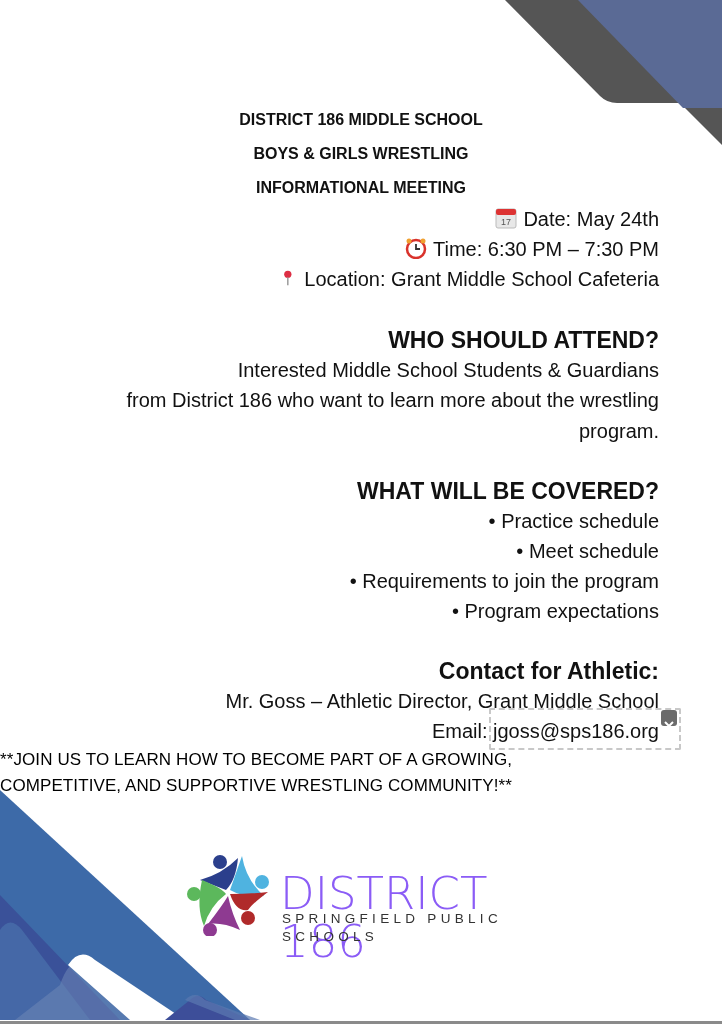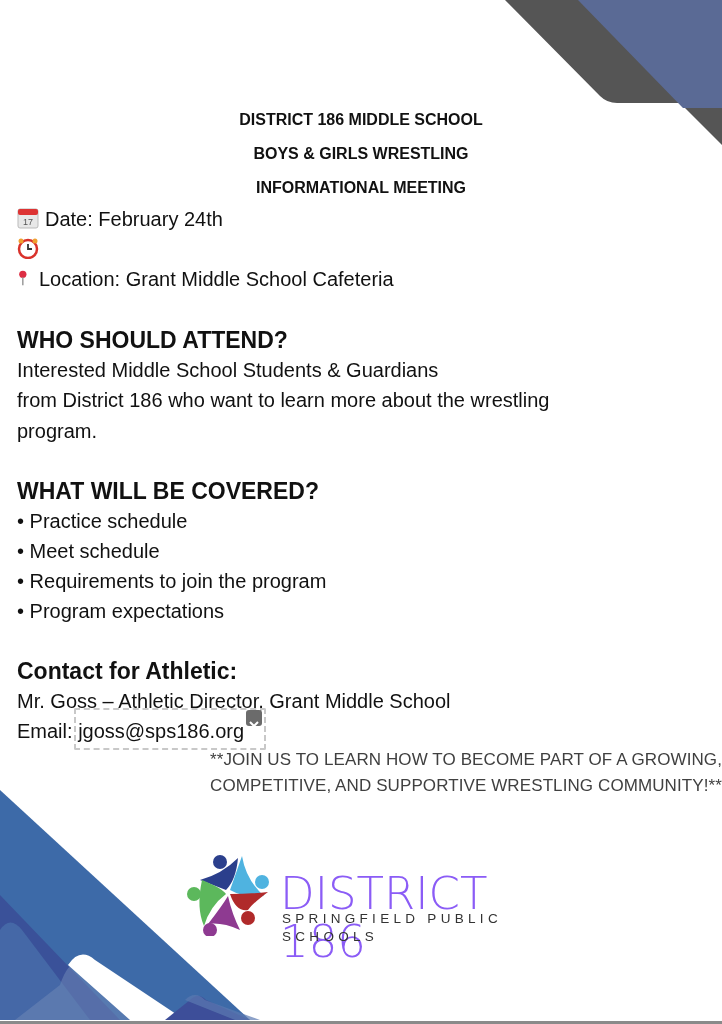--- a/index.html
+++ b/index.html
@@ -13,27 +13,27 @@
     .bottom-bar { position: absolute; left: 0; bottom: 0; width: 722px; height: 3px; background: #8a8a8a; }
     .content {
       position: absolute; left: 0; top: 0; width: 722px;
       text-align: center;
     }
     .title-line {
       font-weight: bold; font-size: 16px; line-height: 34px; color: #111;
       position: absolute; left: 0; width: 722px; text-align: center;
     }
     .line {
-      position: absolute; left: 0; width: 659px; text-align: left;
-      font-size: 20px; line-height: 30px; color: #111; padding-left: 17px;
+      position: absolute; left: 0; width: 659px; text-align: right;
+      font-size: 20px; line-height: 30px; color: #111;
     }
     .heading { font-weight: bold; font-size: 23px; }
     .cta {
-      position: absolute; left: 0; width: 722px; text-align: right;
-      font-size: 17px; line-height: 28px; color: #404040; letter-spacing: 0.1px;
+      position: absolute; left: 0; width: 722px; text-align: left;
+      font-size: 17px; line-height: 28px; color: #000000; letter-spacing: 0.1px;
     }
     .emoji { display: inline-block; width: 22px; height: 22px; vertical-align: -3px; margin-right: 6px; }
     .email-wrap { position: relative; display: inline-block; }
     .email-box {
       position: absolute; left: -4px; top: -8px; right: -22px; bottom: -4px;
       border: 2px dashed #c8c8c8; border-radius: 2px;
     }
     .email-chevron {
       position: absolute; right: -18px; top: -6px; width: 16px; height: 16px;
       background: #6b6b6b; border-radius: 3px;
@@ -71,29 +71,29 @@
 <div class="content">
   <div class="title-line" style="top:103px">DISTRICT 186 MIDDLE SCHOOL</div>
   <div class="title-line" style="top:137px">BOYS &amp; GIRLS WRESTLING</div>
   <div class="title-line" style="top:171px">INFORMATIONAL MEETING</div>
 
   <div class="line" style="top:204px">
     <svg class="emoji" viewBox="0 0 22 22">
       <rect x="1" y="2" width="20" height="19" rx="2" fill="#e8e8e8" stroke="#bbb"></rect>
       <rect x="1" y="2" width="20" height="6" rx="2" fill="#d33"></rect>
       <text x="11" y="18" font-size="9" text-anchor="middle" fill="#555" font-family="Liberation Sans, sans-serif">17</text>
-    </svg><span>Date: February 24th</span>
+    </svg><span>Date: May 24th</span>
   </div>
   <div class="line" style="top:234px">
     <svg class="emoji" viewBox="0 0 22 22">
       <circle cx="11" cy="12" r="9" fill="#fff" stroke="#d9322b" stroke-width="2.5"></circle>
       <path d="M11 7 L11 12 L15 12" stroke="#333" stroke-width="1.8" fill="none"></path>
       <circle cx="4" cy="4" r="2.5" fill="#f0a030"></circle>
       <circle cx="18" cy="4" r="2.5" fill="#f0a030"></circle>
-    </svg>
+    </svg><span>Time: 6:30 PM – 7:30 PM</span>
   </div>
   <div class="line" style="top:264px">
     <svg class="emoji" viewBox="0 0 22 22" style="width:16px">
       <circle cx="8" cy="6" r="5" fill="#dd2e44"></circle>
       <rect x="7" y="10" width="2" height="11" fill="#999"></rect>
     </svg><span>Location: Grant Middle School Cafeteria</span>
   </div>
 
   <div class="line heading" style="top:325px">WHO SHOULD ATTEND?</div>
   <div class="line" style="top:355px">Interested Middle School Students &amp; Guardians</div>

